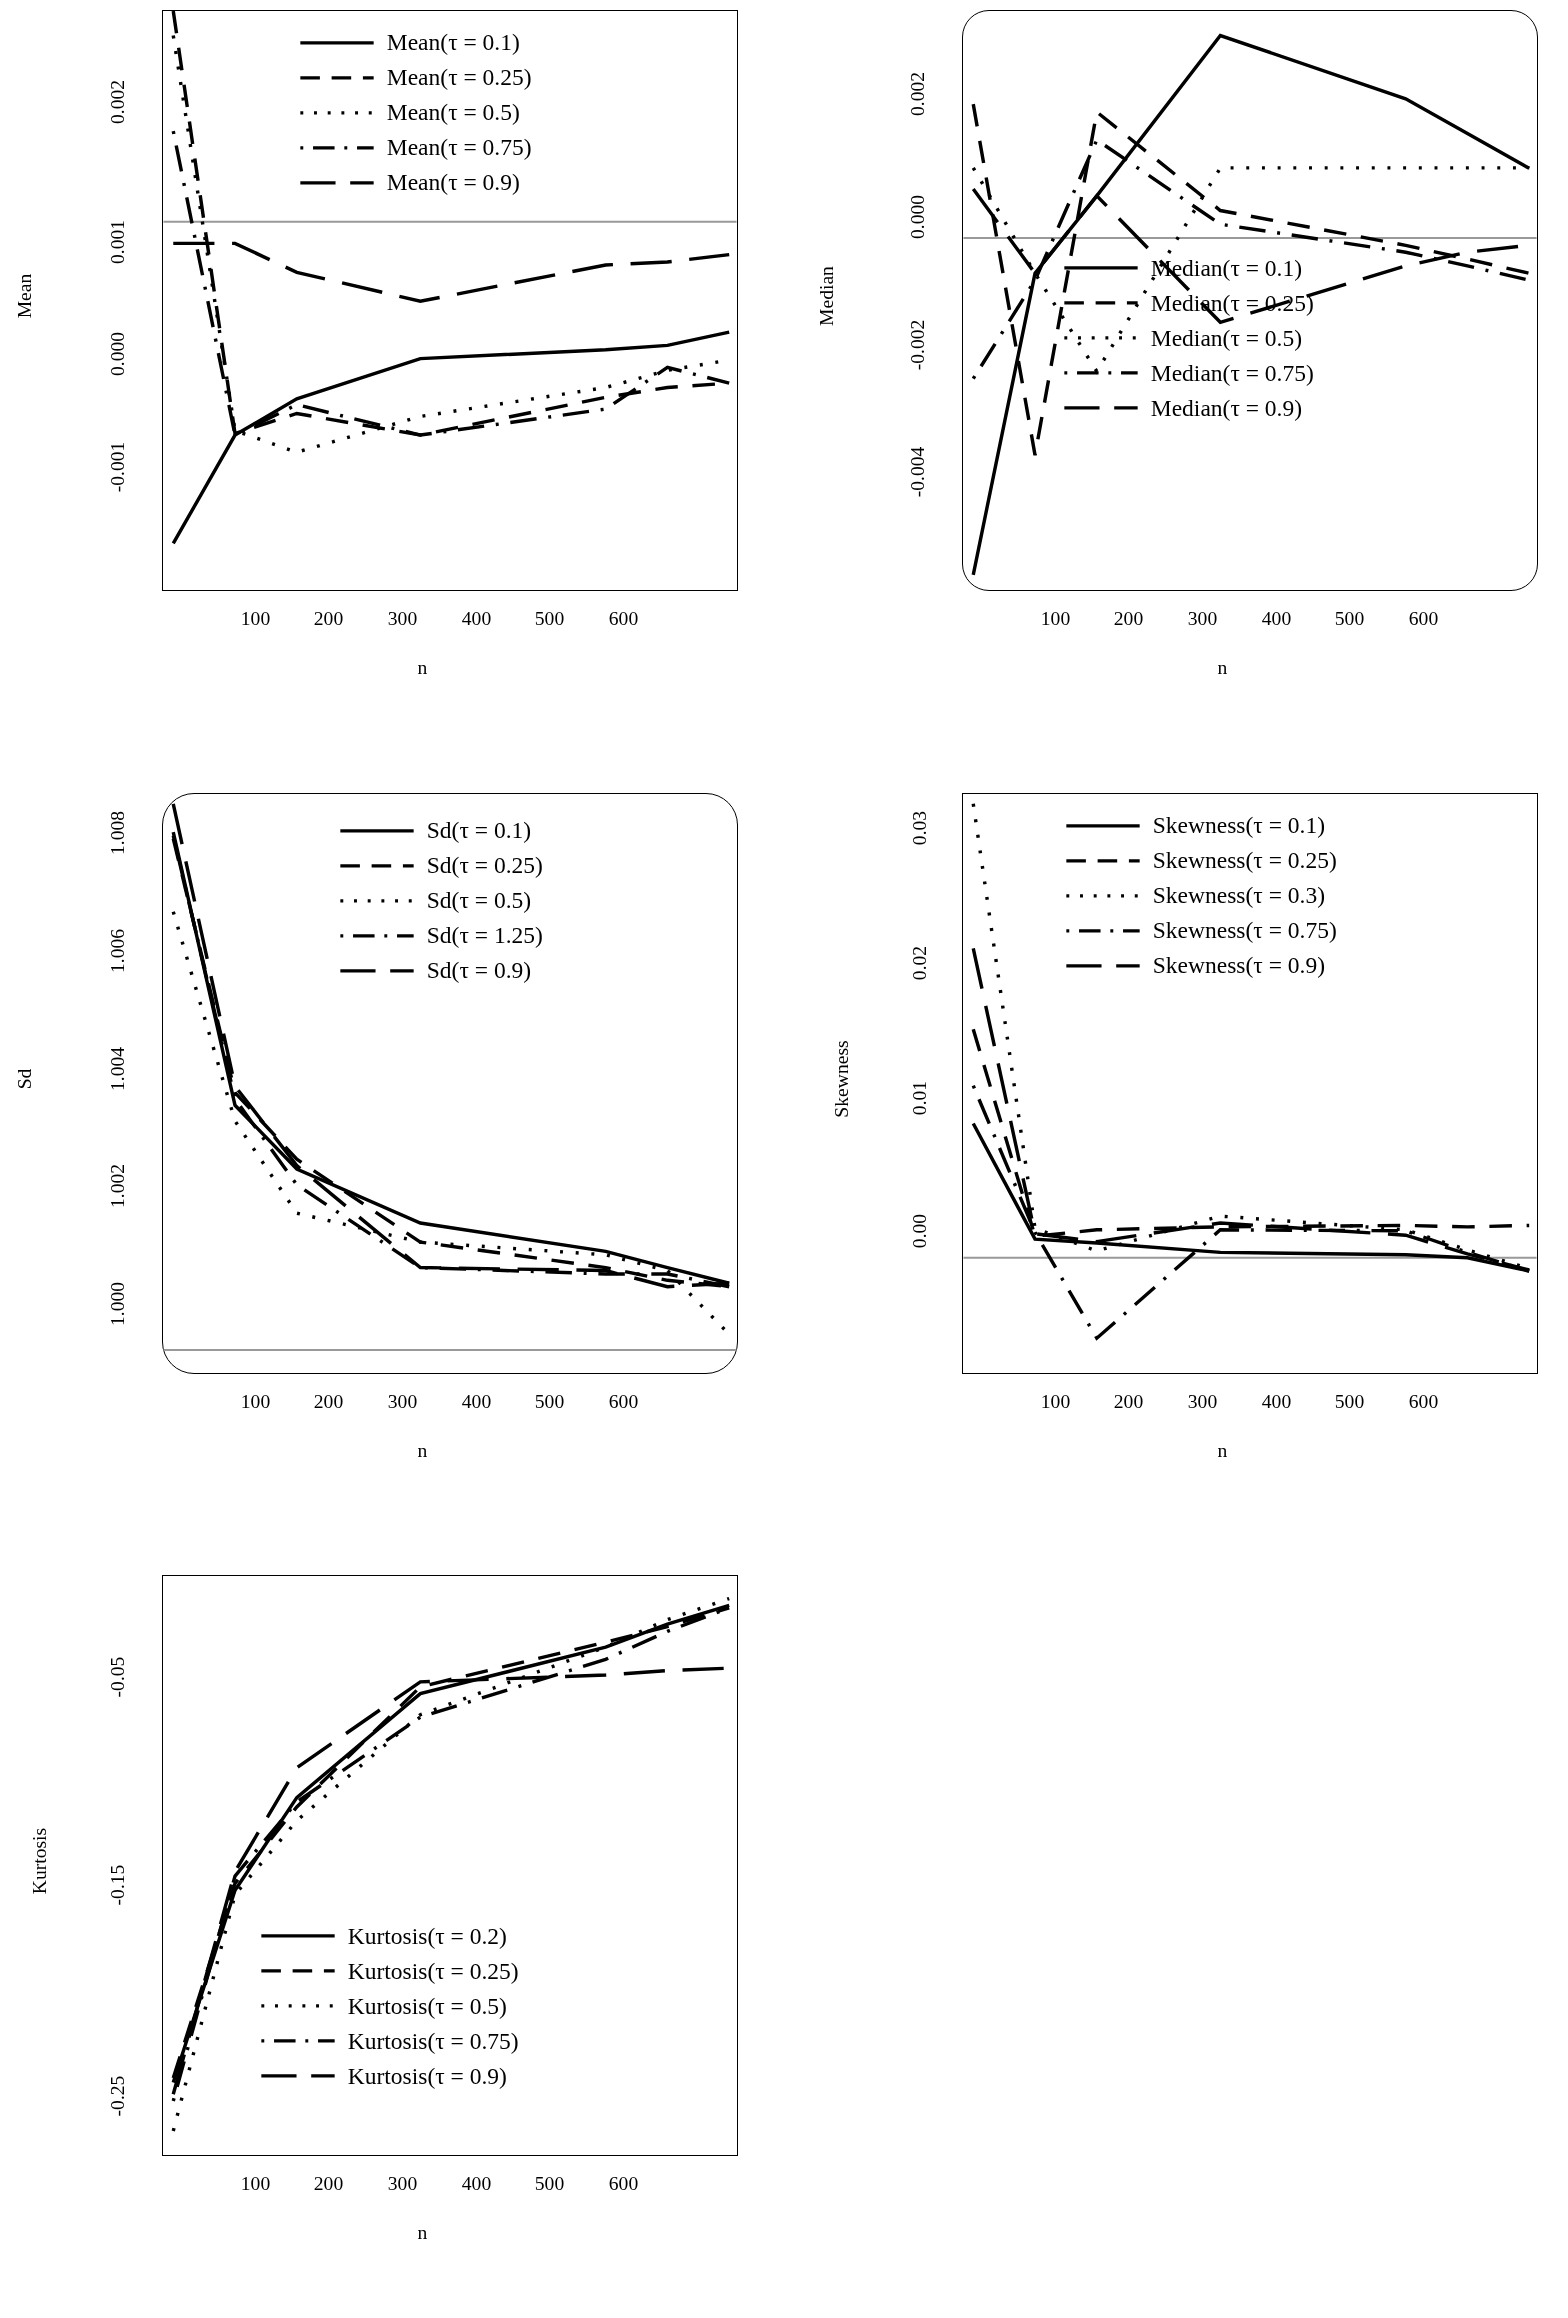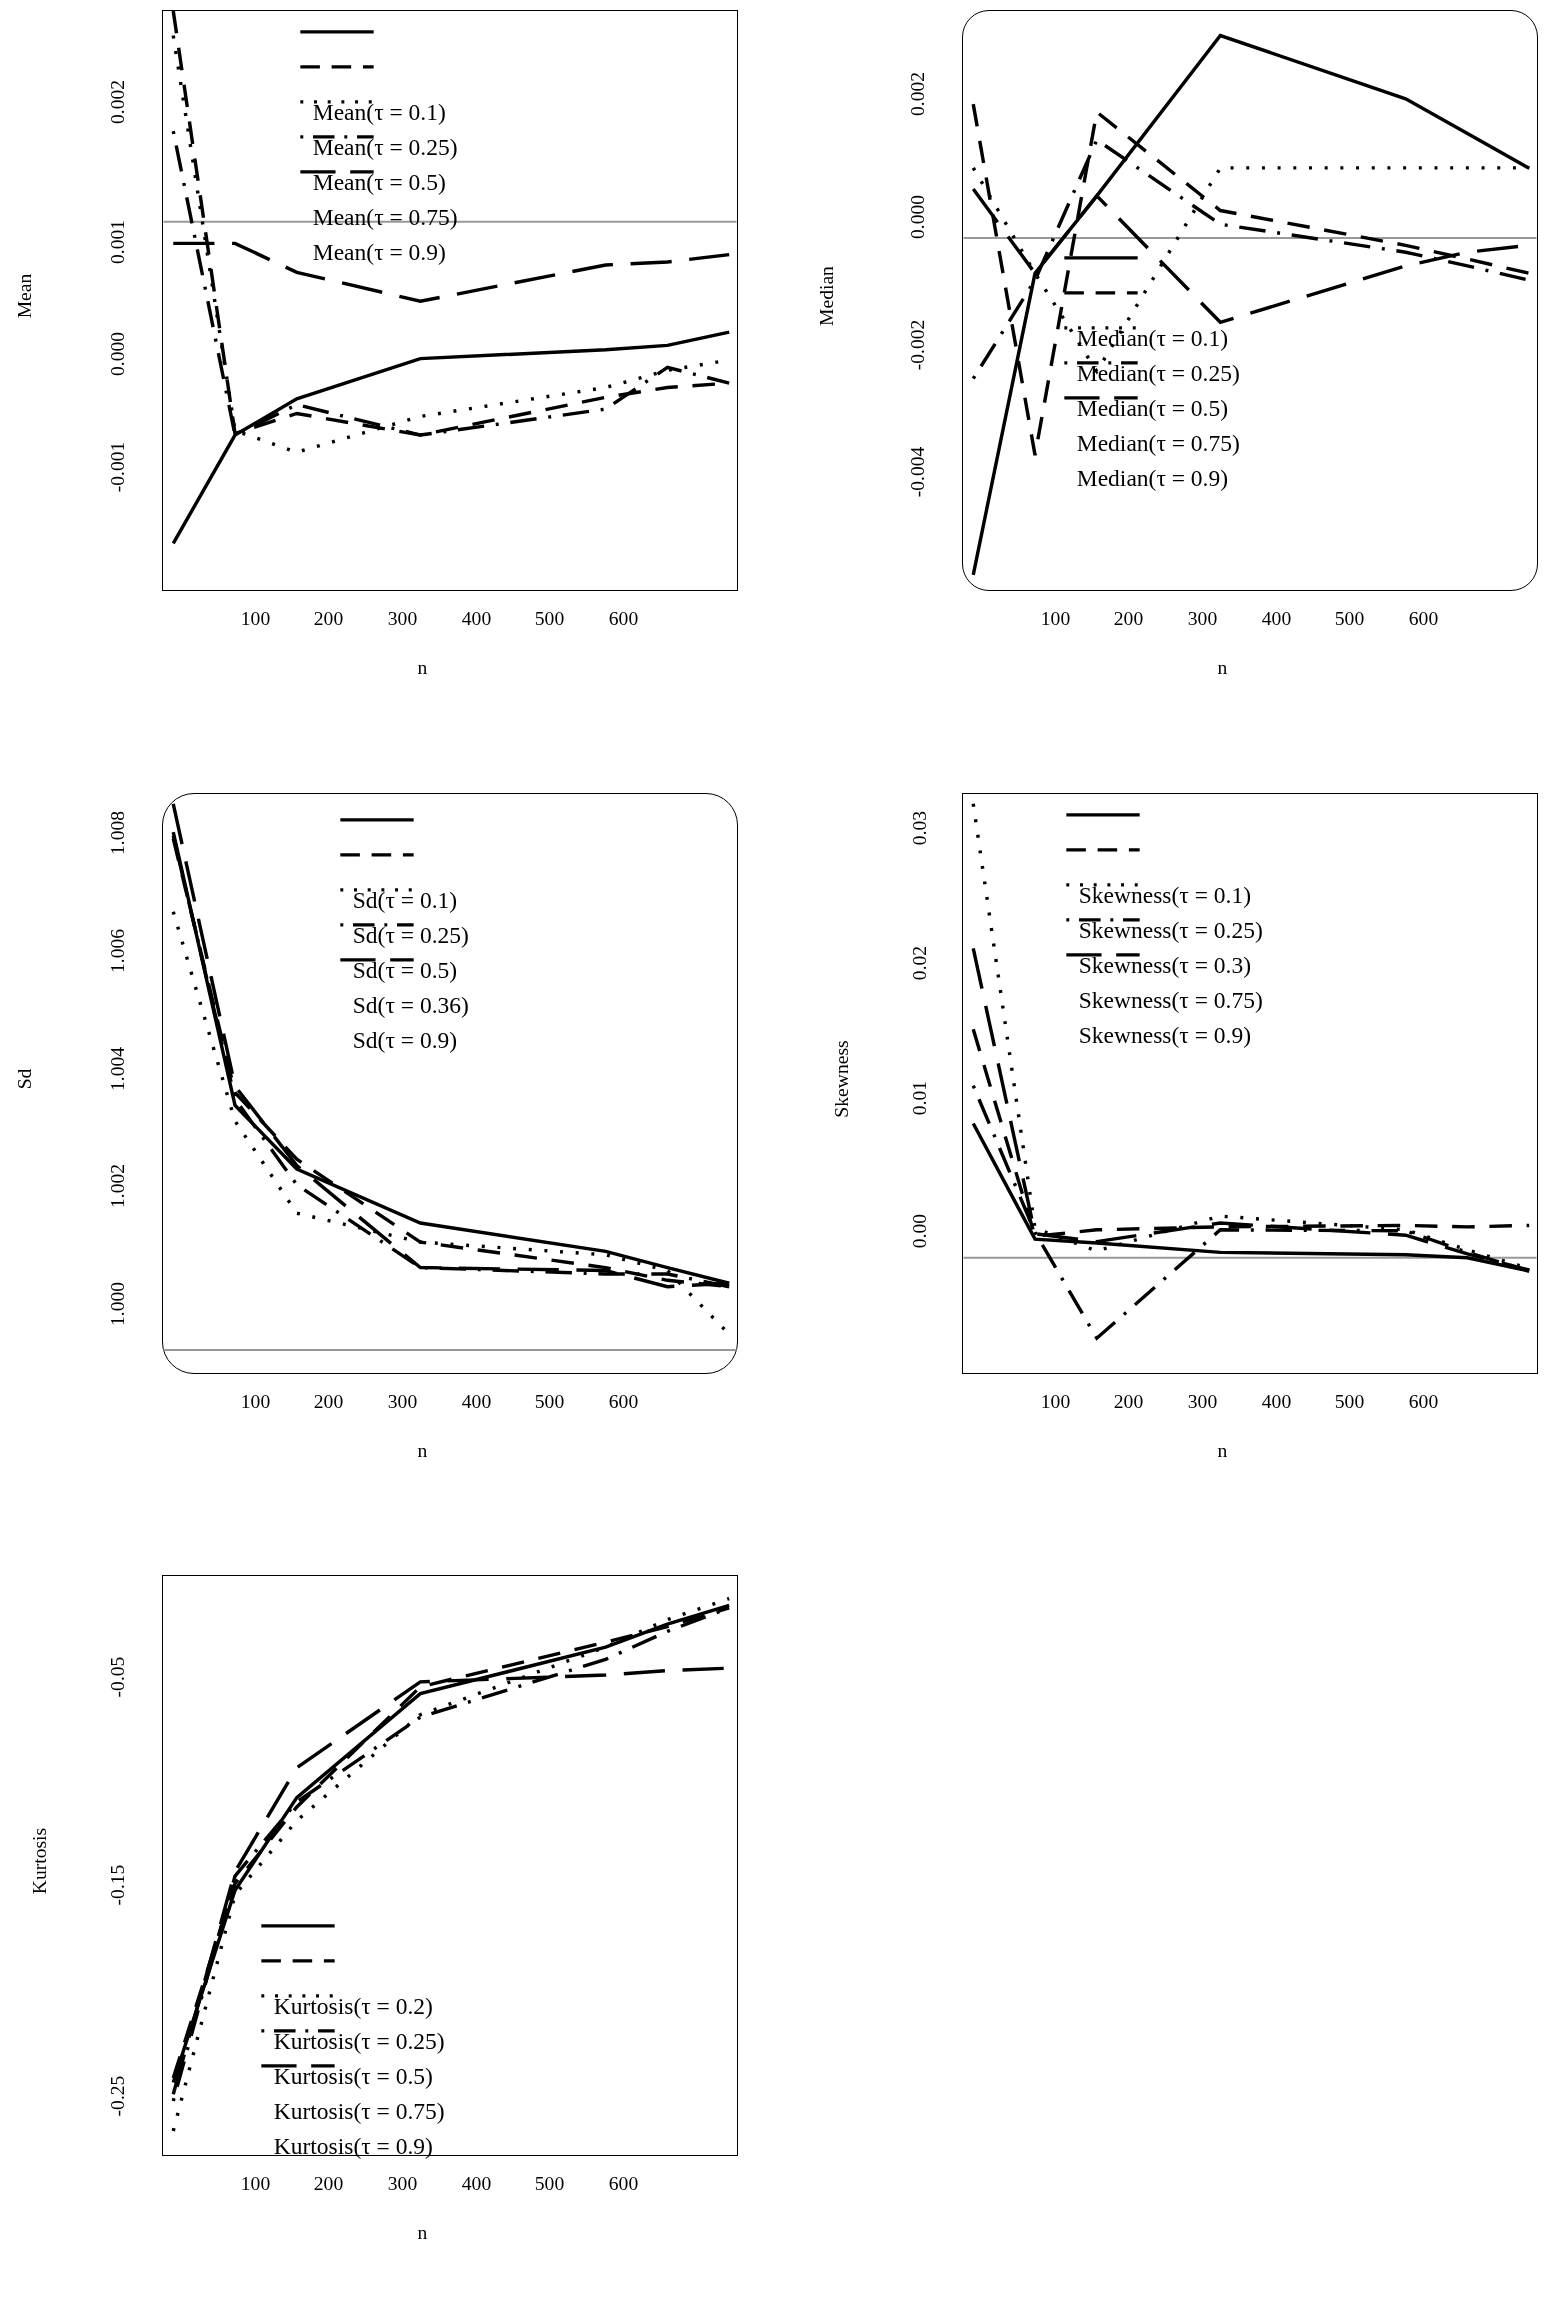--- a/index.html
+++ b/index.html
@@ -59,23 +59,22 @@
     white-space: nowrap;
     transform-origin: 50% 50%;
     transform: rotate(-90deg);
     text-align: center;
   }
   .legend {
     position: absolute;
   }
   .legend-row {
     display: flex;
-    align-items: flex-start;
+    align-items: center;
     height: 35px;
-    flex-direction: column;
   }
   .legend-key {
     width: 74px;
     height: 13.7px;
     flex: 0 0 74px;
     position: relative;
   }
   .legend-key svg {
     position: absolute;
     left: 0;
@@ -294,21 +293,21 @@
               </svg>
             </span>
           <span class="legend-label">Sd(τ = 0.5)</span>
         </div>
         <div class="legend-row">
           <span class="legend-key">
               <svg width="74" height="13.7" viewBox="0 0 150 28">
                 <line x1="0" y1="14" x2="150" y2="14" stroke="#000" stroke-width="7" stroke-dasharray="6,20,44,20"></line>
               </svg>
             </span>
-          <span class="legend-label">Sd(τ = 0.36)</span>
+          <span class="legend-label">Sd(τ = 1.25)</span>
         </div>
         <div class="legend-row">
           <span class="legend-key">
               <svg width="74" height="13.7" viewBox="0 0 150 28">
                 <line x1="0" y1="14" x2="150" y2="14" stroke="#000" stroke-width="7" stroke-dasharray="72,30"></line>
               </svg>
             </span>
           <span class="legend-label">Sd(τ = 0.9)</span>
         </div>
       </div>

